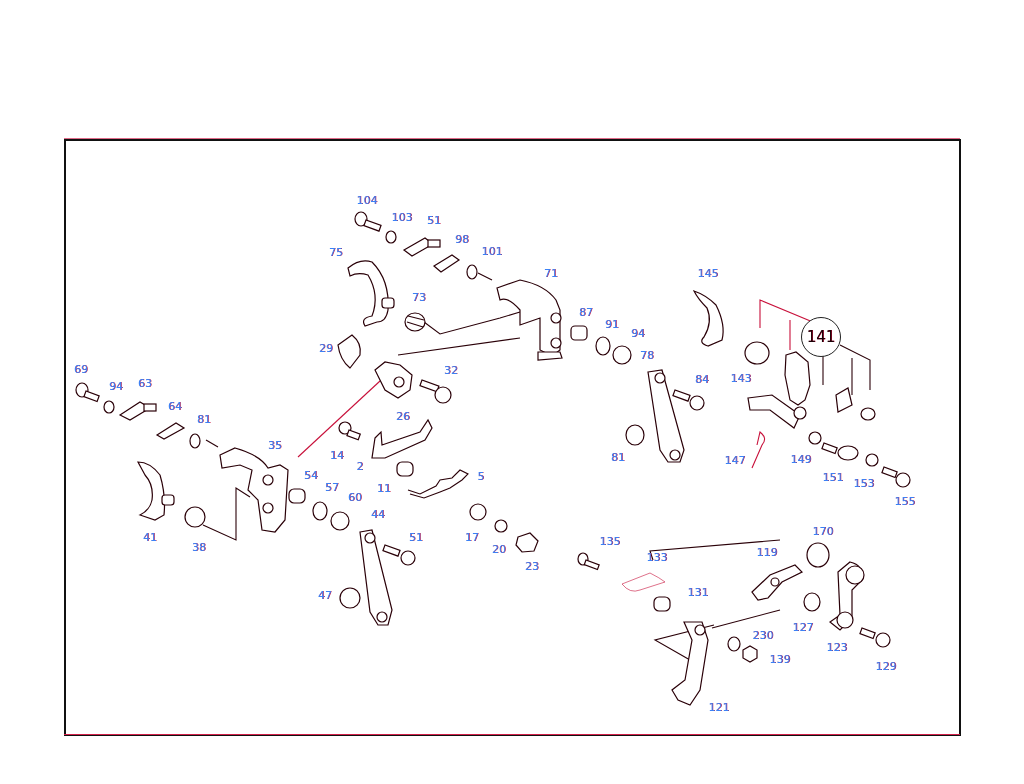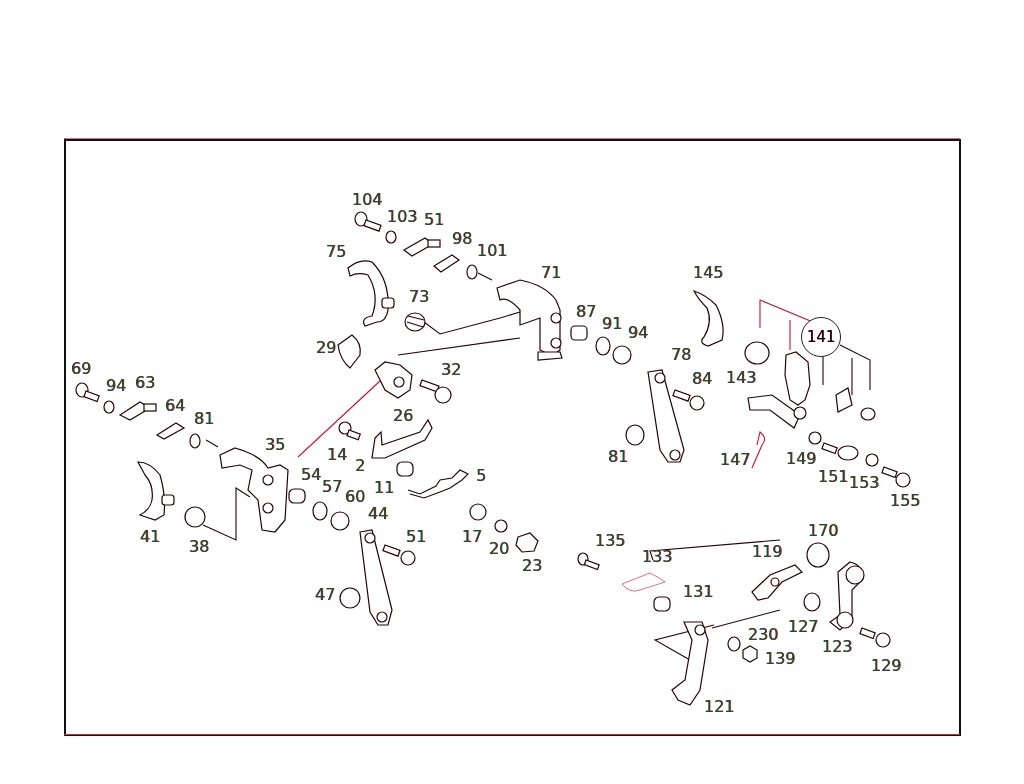--- a/index.html
+++ b/index.html
@@ -3,21 +3,21 @@
   <meta charset="utf-8">
   <style>
     html, body { margin: 0; padding: 0; background: #ffffff; }
     body { width: 1024px; height: 784px; position: relative; overflow: hidden;
            font-family: "DejaVu Sans", sans-serif; }
     #diagram { position: absolute; left: 0; top: 0; width: 1024px; height: 784px; }
     .frame-top { position: absolute; left: 64px; top: 138px; width: 896px; height: 1px; background: #e06a88; }
     .frame { position: absolute; left: 64px; top: 139px; width: 893px; height: 593px;
              border: 2px solid #111; border-bottom-color: #111; }
     .frame-bottom { position: absolute; left: 64px; top: 734px; width: 896px; height: 1px; background: #d2204a; }
-    .label { position: absolute; font-size: 16px; color: #14532d; line-height: 1;
+    .label { position: absolute; font-size: 11px; color: #3b82f6; line-height: 1;
              white-space: nowrap; transform: translate(-50%, -50%);
              text-shadow: 0.6px 0 0 #c8103a; }
     .callout { position: absolute; width: 38px; height: 38px; border: 1.5px solid #222;
                border-radius: 50%; background: #fff; display: flex; align-items: center;
                justify-content: center; font-size: 15px; color: #1a0006;
                transform: translate(-50%, -50%); text-shadow: 0.6px 0 0 #c8103a; }
     svg .p { fill: #fff; stroke: #2a0008; stroke-width: 1.2; }
     svg .pr { fill: #fff; stroke: #c8103a; stroke-width: 0.6; }
     svg .ln { fill: none; stroke: #2a0008; stroke-width: 1.1; }
     svg .lr { fill: none; stroke: #c8103a; stroke-width: 1.1; }
@@ -228,21 +228,21 @@
   <span class="label" style="left:462px;top:239px">98</span>
   <span class="label" style="left:492px;top:251px">101</span>
   <span class="label" style="left:336px;top:252px">75</span>
   <span class="label" style="left:551px;top:273px">71</span>
   <span class="label" style="left:419px;top:297px">73</span>
   <span class="label" style="left:708px;top:273px">145</span>
   <span class="label" style="left:586px;top:312px">87</span>
   <span class="label" style="left:612px;top:324px">91</span>
   <span class="label" style="left:638px;top:333px">94</span>
   <span class="label" style="left:326px;top:348px">29</span>
-  <span class="label" style="left:681px;top:355px">78</span>
+  <span class="label" style="left:647px;top:355px">78</span>
   <span class="label" style="left:741px;top:378px">143</span>
   <span class="label" style="left:451px;top:370px">32</span>
   <span class="label" style="left:81px;top:369px">69</span>
   <span class="label" style="left:116px;top:386px">94</span>
   <span class="label" style="left:145px;top:383px">63</span>
   <span class="label" style="left:175px;top:406px">64</span>
   <span class="label" style="left:204px;top:419px">81</span>
   <span class="label" style="left:702px;top:379px">84</span>
   <span class="label" style="left:403px;top:416px">26</span>
   <span class="label" style="left:275px;top:445px">35</span>

